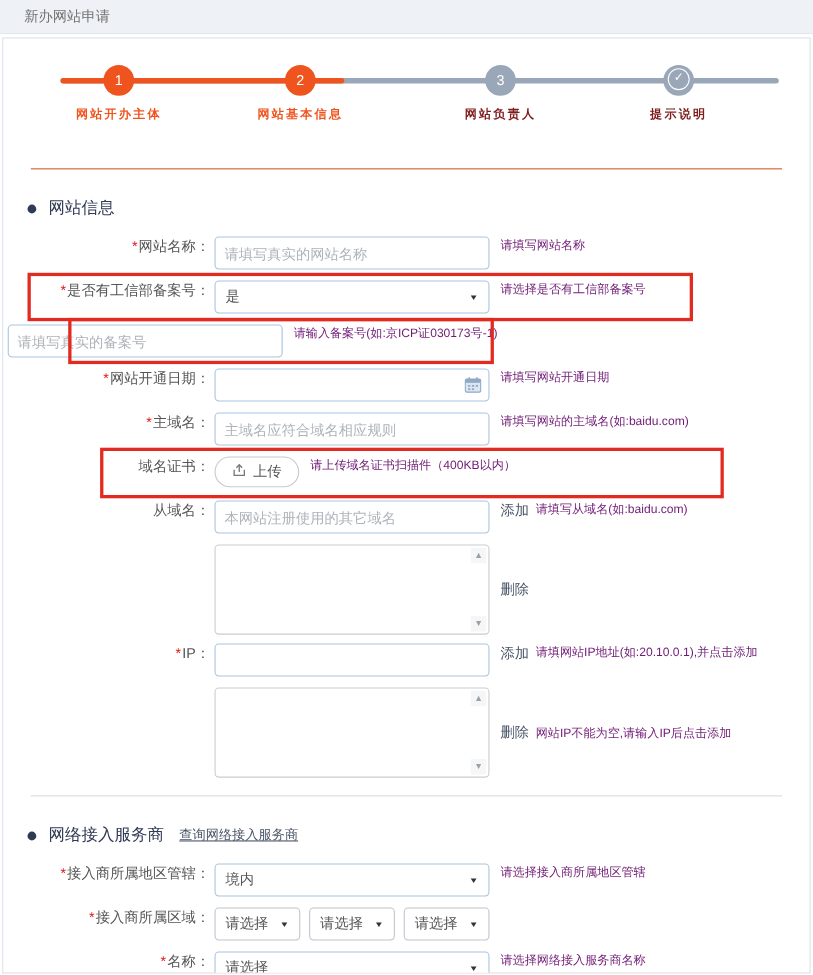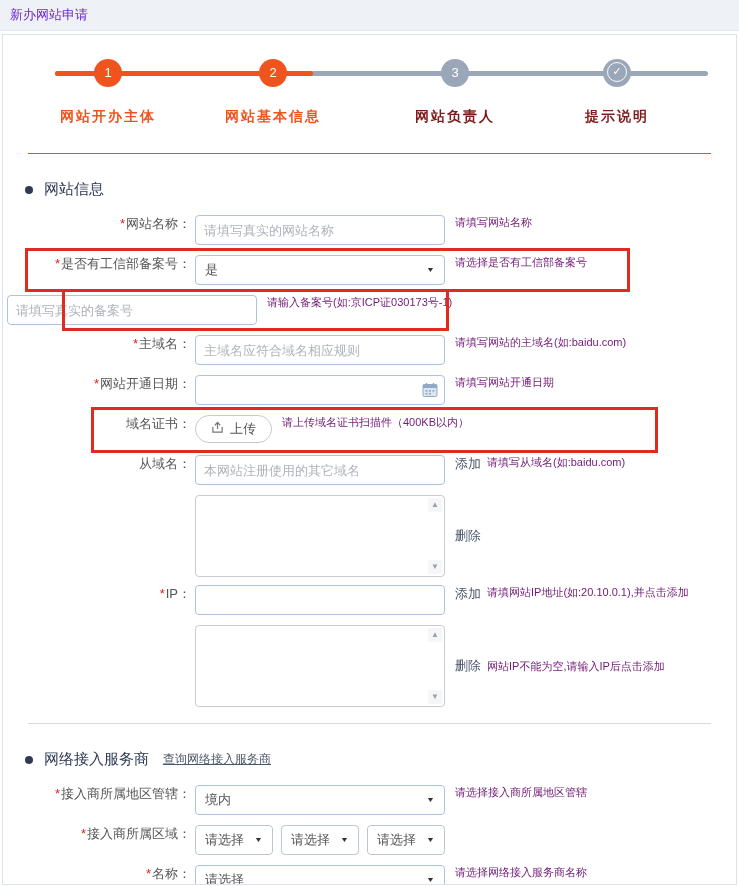--- a/index.html
+++ b/index.html
@@ -1,29 +1,29 @@
 <!DOCTYPE html>
 <html><head>
 <meta charset="utf-8">
 <style>
   html,body{margin:0;padding:0}
   body{width:739px;height:886px;background:#fff;font-family:"Liberation Sans","DejaVu Sans",sans-serif;overflow:hidden}
-  .topbar{background:#eef1f5;height:30px;line-height:30px;padding-left:10px;font-size:13px;color:#6d28d9;border-bottom:1px solid #e3e8ee}
+  .topbar{background:#eef1f5;height:30px;line-height:30px;padding-left:22px;font-size:13px;color:#737373;border-bottom:1px solid #e3e8ee}
   .panel{margin:3px 2px 0;border:1px solid #dde3ea;background:#fff;height:851px;box-sizing:border-box;overflow:hidden}
 
   
   .stepper{position:relative;height:86px;margin-top:14px}
   .track{position:absolute;left:52px;right:28px;top:22px;height:5px;background:#9aa7b8;border-radius:3px}
   .track-done{position:absolute;left:52px;width:258px;top:22px;height:5px;background:#f0541e;border-radius:3px}
   .step{position:absolute;top:10px;width:140px;transform:translateX(-50%);text-align:center}
   .s1{left:105px}.s2{left:270px}.s3{left:452px}.s4{left:614px}
   .circle{width:28px;height:28px;border-radius:50%;margin:0 auto;color:#fff;font-size:13px;line-height:28px;text-align:center;position:relative;z-index:2}
   .step.on .circle{background:#f0541e}
   .step.off .circle{background:#9aa7b8}
-  .slabel{margin-top:21px;font-size:14px;font-weight:bold;letter-spacing:2px}
+  .slabel{margin-top:9px;font-size:11px;font-weight:bold;letter-spacing:2px}
   .step.on .slabel{color:#f0541e}
   .step.off .slabel{color:#7f1d1d}
   .s4 .cnum{display:inline-block;width:18px;height:18px;border:1px solid rgba(255,255,255,.95);border-radius:50%;line-height:17px;font-size:11px;vertical-align:middle;margin-top:-4px}
 
   .orange-divider{height:1px;background:#d9572b;margin:18px 25px 0}
   .gray-divider{height:1px;background:#d7dade;margin:16px 25px 0}
 
   .sec-head{display:flex;align-items:center;margin:26px 0 16px 22px;font-size:15px;color:#2f3a55}
   .bullet{width:8px;height:8px;border-radius:50%;background:#2f3a55;margin-right:11px;flex-shrink:0}
   .sec-link{margin-left:14px;font-size:12px;color:#4a5568;text-decoration:underline;cursor:pointer}
@@ -108,26 +108,20 @@
         <span>是</span>
         <span class="sel-arrow">▼</span>
       </div>
       <div class="hint">请选择是否有工信部备案号</div>
     </div>
 
     <div class="frow">
       <div class="hl hl-b"></div>
       <input class="txt" placeholder="请填写真实的备案号" style="">
       <div class="hint">请输入备案号(如:京ICP证030173号-1)</div>
-    </div>
-
-    <div class="frow">
-      <div class="lbl"><span class="req">*</span><span>主域名：</span></div>
-      <input class="txt" placeholder="主域名应符合域名相应规则" style="">
-      <div class="hint">请填写网站的主域名(如:baidu.com)</div>
     </div>
 
     <div class="frow">
       <div class="lbl"><span class="req">*</span><span>网站开通日期：</span></div>
       <div class="date-wrap">
         <input class="txt" style="">
         <span class="cal">
           <svg width="16" height="16" viewBox="0 0 16 16">
               <rect x="1" y="2.5" width="14" height="12" rx="1.5" fill="#dce6f0" stroke="#8fa9c6"></rect>
               <rect x="1" y="2.5" width="14" height="3.5" fill="#8fa9c6"></rect>
@@ -140,20 +134,26 @@
                 <rect x="3.5" y="11" width="2" height="1.6"></rect>
                 <rect x="7" y="11" width="2" height="1.6"></rect>
               </g>
             </svg>
         </span>
       </div>
       <div class="hint">请填写网站开通日期</div>
     </div>
 
     <div class="frow">
+      <div class="lbl"><span class="req">*</span><span>主域名：</span></div>
+      <input class="txt" placeholder="主域名应符合域名相应规则" style="">
+      <div class="hint">请填写网站的主域名(如:baidu.com)</div>
+    </div>
+
+    <div class="frow">
       <div class="hl hl-c"></div>
       <div class="lbl"><span>域名证书：</span></div>
       <button class="upload">
         <span>
           <svg width="13" height="13" viewBox="0 0 14 14" fill="none" stroke="#777" stroke-width="1.3">
               <path d="M4.2 4.6 7 1.6 9.8 4.6"></path>
               <path d="M7 1.8 V8.6"></path>
               <path d="M2 6.4 V12 H12 V6.4"></path>
             </svg>
         </span>

